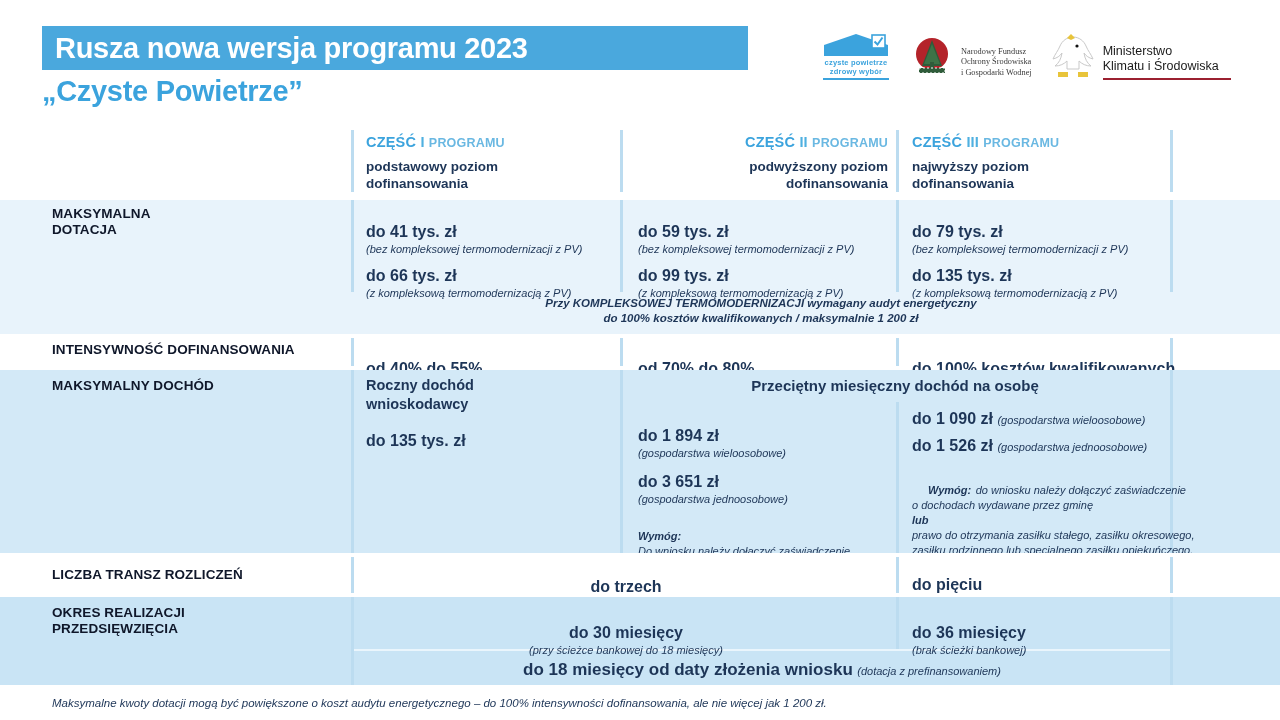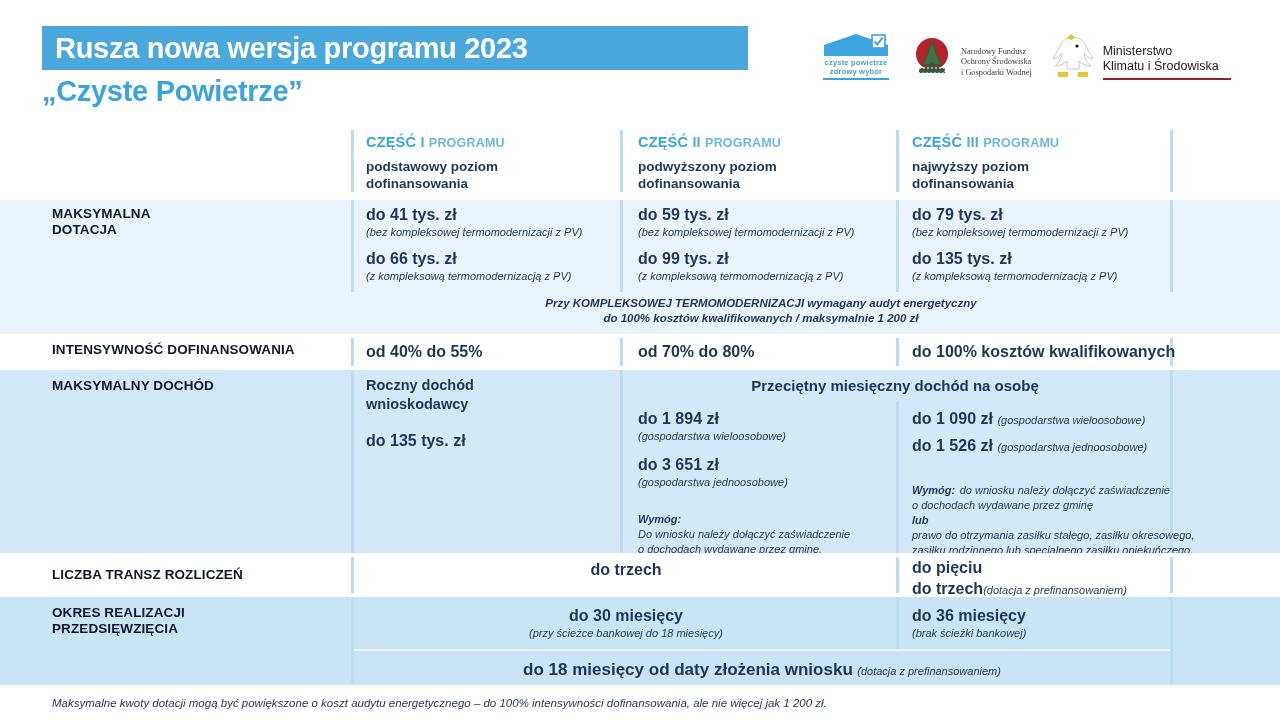--- a/index.html
+++ b/index.html
@@ -52,21 +52,21 @@
   }
 
   .col{position:absolute;box-sizing:border-box;}
   .divider{position:absolute;width:3px;background:#bcdcf0;}
 
   .chdr-kicker{font-size:14.5px;font-weight:bold;color:#3ba3dd;letter-spacing:.2px;line-height:20px;}
   .chdr-kicker .num{color:#4fb0e0;}
   .chdr-kicker .prog{font-size:12.5px;color:#6ab8e2;}
   .chdr-sub{font-size:13.5px;font-weight:bold;color:#1d3557;line-height:17px;margin-top:5px;}
 
-  .big{font-size:16px;font-weight:bold;color:#1d3557;line-height:21px;}
+  .big{font-size:16px;font-weight:bold;color:#1d3557;line-height:21px;margin-top:17px;}
   .note{font-size:11px;font-style:italic;color:#1d3557;line-height:15px;}
   .note-b{font-weight:bold;font-style:italic;}
   .mid{font-size:14.5px;font-weight:bold;color:#1d3557;line-height:19px;}
   .inline-note{font-size:11px;font-style:italic;font-weight:normal;color:#1d3557;}
 
   .centered{text-align:center;}
 
   .footnote{
     position:absolute;left:52px;top:696px;
     font-size:11.5px;font-style:italic;color:#1d3557;line-height:15px;
@@ -161,21 +161,21 @@
     <div class="col" style="left:366px;top:20px;width:250px;">
       <div class="chdr-kicker">
         <span>CZĘŚĆ</span>
         <span class="num">I</span>
         <span class="prog">PROGRAMU</span>
       </div>
       <div class="chdr-sub" style="white-space:pre-line;">podstawowy poziom
 dofinansowania</div>
     </div>
 
-    <div class="col" style="left:638px;top:20px;width:250px;">
+    <div class="col" style="left:638px;top:20px;width:250px;text-align:right;">
       <div class="chdr-kicker">
         <span>CZĘŚĆ</span>
         <span class="num">II</span>
         <span class="prog">PROGRAMU</span>
       </div>
       <div class="chdr-sub" style="white-space:pre-line;">podwyższony poziom
 dofinansowania</div>
     </div>
 
     <div class="col" style="left:912px;top:20px;width:260px;">
@@ -266,21 +266,21 @@
 
     <div class="col" style="left:912px;top:38px;width:340px;">
       <div>
         <span class="big">do 1 090 zł</span>
         <span class="inline-note">(gospodarstwa wieloosobowe)</span>
       </div>
       <div style="margin-top:6px;">
         <span class="big">do 1 526 zł</span>
         <span class="inline-note">(gospodarstwa jednoosobowe)</span>
       </div>
-      <div style="margin-top:24px;">
+      <div style="margin-top:24px;margin-left:16px;">
         <span class="note note-b">Wymóg:</span>
         <span class="note">do wniosku należy dołączyć zaświadczenie</span>
       </div>
       <div class="note">o dochodach wydawane przez gminę</div>
       <div class="note note-b">lub</div>
       <div class="note">prawo do otrzymania zasiłku stałego, zasiłku okresowego,</div>
       <div class="note">zasiłku rodzinnego lub specjalnego zasiłku opiekuńczego.</div>
     </div>
   </div>
 

